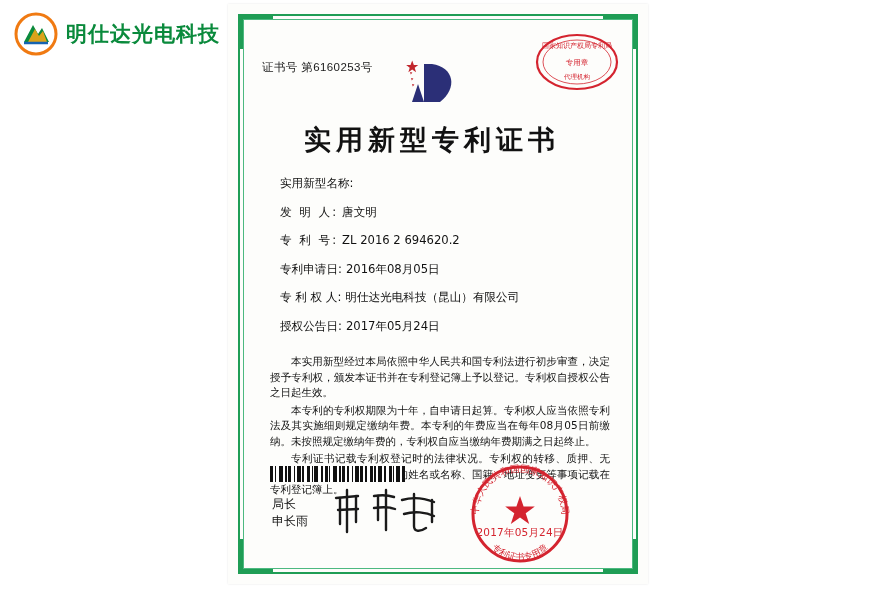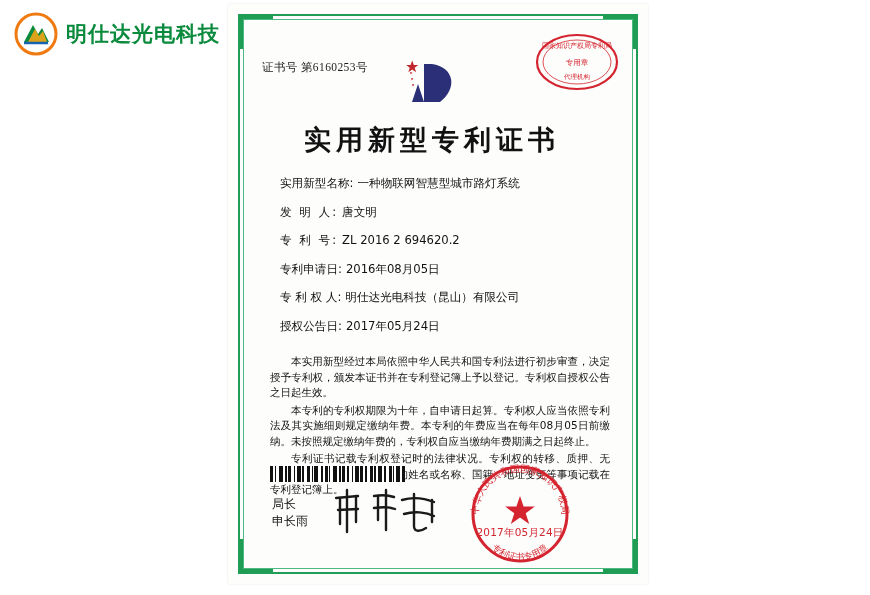--- a/index.html
+++ b/index.html
@@ -73,21 +73,21 @@
   .corner.br { right: 10px; bottom: 10px; border-right-width: 5px; border-bottom-width: 5px; }
 
   
   #cert-number {
     position: absolute;
     left: 34px;
     top: 56px;
     font-size: 11.5px;
     color: #1a1a1a;
     letter-spacing: 0.4px;
-    font-family: Liberation Serif, serif;
+    font-family: Liberation Sans, sans-serif;
   }
 
   
   #patent-emblem {
     position: absolute;
     left: 160px;
     top: 50px;
     width: 90px;
     height: 58px;
   }
@@ -273,21 +273,20 @@
       <text class="seal-text" x="43" y="33" font-size="7.5" text-anchor="middle">专用章</text>
       <text class="seal-text" x="43" y="47" font-size="6.5" text-anchor="middle">代理机构</text>
     </svg>
   </div>
 
   <div id="cert-title">实用新型专利证书</div>
 
   <div id="fields">
     <div class="field-row">
       <span class="field-label">实用新型名称:</span>
-      <span class="field-value">一种物联网智慧型城市路灯系统</span>
     </div>
     <div class="field-row spaced">
       <span class="field-label">发 明 人:</span>
       <span class="field-value">唐文明</span>
     </div>
     <div class="field-row spaced">
       <span class="field-label">专 利 号:</span>
       <span class="field-value">ZL 2016 2 694620.2</span>
     </div>
     <div class="field-row">

